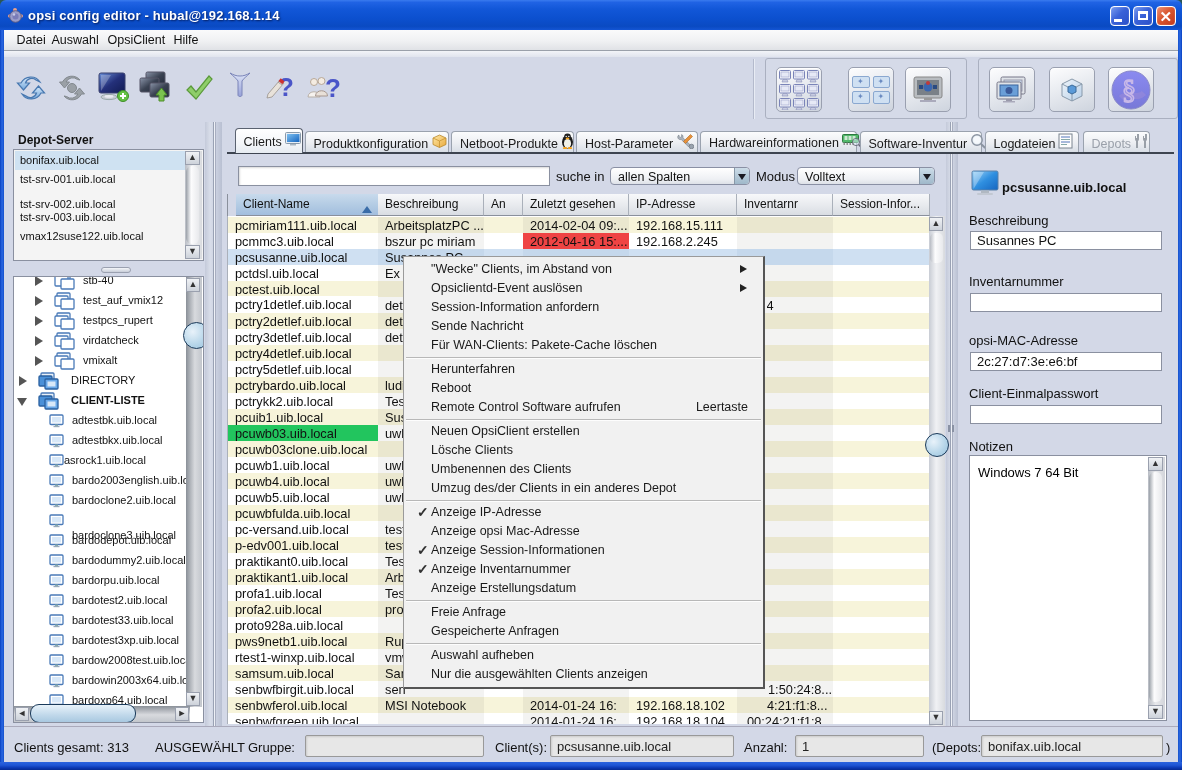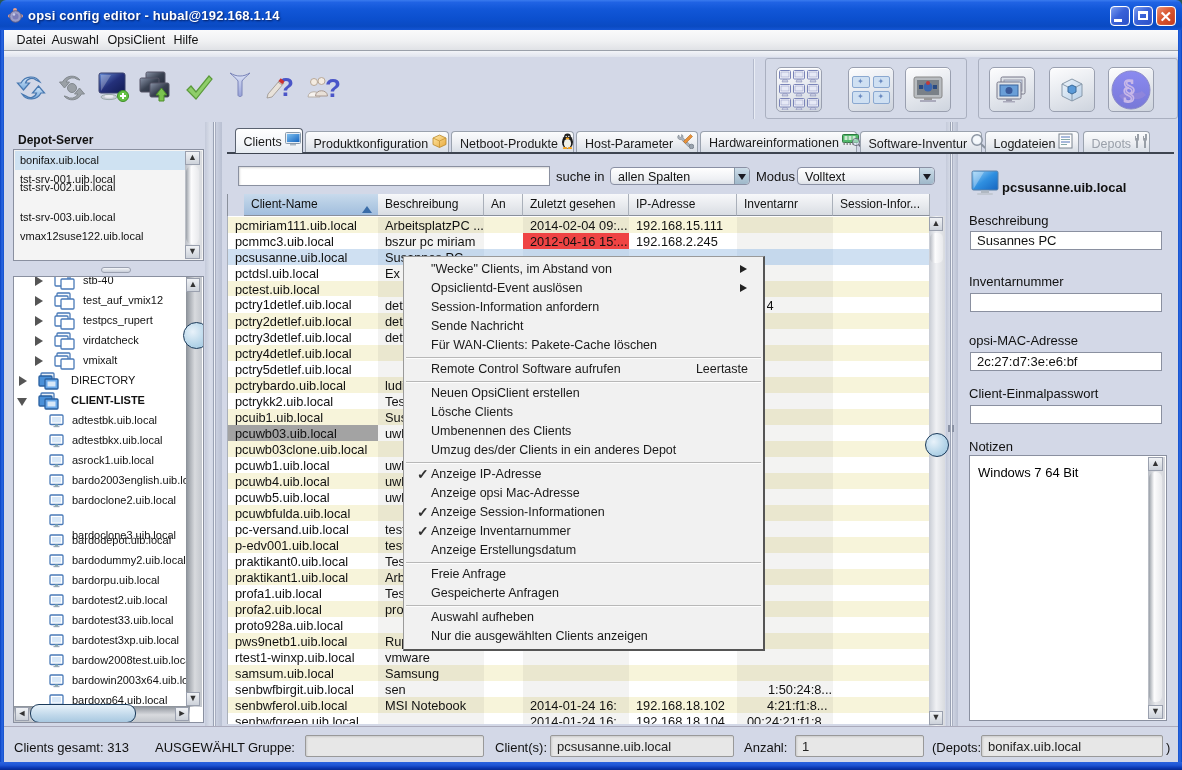--- a/index.html
+++ b/index.html
@@ -292,21 +292,21 @@
         <circle cx="20" cy="20" r="19" fill="url(#gp)" stroke="#8888c8"></circle>
         <path d="M10 28 C16 22 26 30 33 23" fill="none" stroke="#9a8ad8" stroke-width="6" opacity="0.6"></path>
         <text x="11" y="29" font-family="Liberation Serif" font-size="28" fill="none" stroke="#c8b8e8" stroke-width="1.6">§</text>
       </svg>
     </div>
 </div>
 <div class="abs" id="lbl-depot">Depot-Server</div>
 <div class="abs" id="depotlist">
 <div class="ditem dsel" style="top:1px">bonifax.uib.local</div>
 <div class="ditem" style="top:20px">tst-srv-001.uib.local</div>
-<div class="ditem" style="top:28px">tst-srv-002.uib.local</div>
+<div class="ditem" style="top:45px">tst-srv-002.uib.local</div>
 <div class="ditem" style="top:58px">tst-srv-003.uib.local</div>
 <div class="ditem" style="top:77px">vmax12suse122.uib.local</div>
 <div id="dlist-sb">
 <div class="sbtn" style="left:0;top:0;width:15px;height:14px">▲</div>
 <div class="sbtn" style="left:0;bottom:0;width:15px;height:14px">▼</div>
 <div style="position:absolute;left:1px;top:15px;width:13px;height:78px;background:linear-gradient(90deg,#9aa0a8,#fcfcfd 40%,#e8e9ec);border-radius:6px;"></div>
 </div>
   </div>
 <div class="abs" id="htsplit">
     <b></b>
@@ -395,21 +395,21 @@
         </svg></span>
       <span style="position:absolute;left:58px;top:3px">adtestbkx.uib.local</span>
     </div>
 <div class="trow" style="left:0;top:174px;">
       <span style="position:absolute;left:35px;top:3px"><svg width="16" height="14" viewBox="0 0 16 14" style="">
           <rect x="1" y="1" width="13" height="9.5" rx="1" fill="#fff" stroke="#4a7ab8" stroke-width="1.3"></rect>
           <rect x="3" y="3" width="9" height="5.5" fill="#d8e8f8"></rect>
           <rect x="6" y="10.5" width="3" height="1.5" fill="#8aa"></rect>
           <rect x="4.5" y="12" width="6" height="1.2" fill="#9ab"></rect>
         </svg></span>
-      <span style="position:absolute;left:58px;top:3px">asrock1.uib.local</span>
+      <span style="position:absolute;left:50px;top:3px">asrock1.uib.local</span>
     </div>
 <div class="trow" style="left:0;top:194px;">
       <span style="position:absolute;left:35px;top:3px"><svg width="16" height="14" viewBox="0 0 16 14" style="">
           <rect x="1" y="1" width="13" height="9.5" rx="1" fill="#fff" stroke="#4a7ab8" stroke-width="1.3"></rect>
           <rect x="3" y="3" width="9" height="5.5" fill="#d8e8f8"></rect>
           <rect x="6" y="10.5" width="3" height="1.5" fill="#8aa"></rect>
           <rect x="4.5" y="12" width="6" height="1.2" fill="#9ab"></rect>
         </svg></span>
       <span style="position:absolute;left:58px;top:3px">bardo2003english.uib.loca</span>
     </div>
@@ -599,21 +599,21 @@
         <path d="M3 1 L5 1 L5 6 C5 7 4.6 7.6 4 8 L4 15 L2 15 L2 8 C1.4 7.6 1 7 1 6 L1 3 L2 3 L2 5 L3 5 Z" fill="#9aa0a8"></path>
         <path d="M11 1 L13 1 L13 6 C13 7 12.6 7.6 12 8 L12 15 L10 15 L10 8 C9.4 7.6 9 7 9 6 L9 3 L10 3 L10 5 L11 5 Z" fill="#9aa0a8"></path>
       </svg></span></div>
 <div class="abs" id="tabline"></div>
 <div class="abs" id="searchfield"></div>
 <span class="abs lab" style="left:556px;top:169px">suche in</span>
 <div class="abs combo" style="left:610px;width:140px">allen Spalten<i></i></div>
 <span class="abs lab" style="left:756px;top:169px">Modus</span>
 <div class="abs combo" style="left:797px;width:138px">Volltext<i></i></div>
 <div class="abs" id="tablehead">
-<div class="hcell hsort" style="left:16px;width:150px">Client-Name</div>
+<div class="hcell hsort" style="left:8px;width:150px">Client-Name</div>
 <div class="hcell" style="left:150px;width:106px">Beschreibung</div>
 <div class="hcell" style="left:256px;width:39px">An</div>
 <div class="hcell" style="left:295px;width:106px">Zuletzt gesehen</div>
 <div class="hcell" style="left:401px;width:108px">IP-Adresse</div>
 <div class="hcell" style="left:509px;width:96px">Inventarnr</div>
 <div class="hcell" style="left:605px;width:97px">Session-Infor...</div>
 <span style="position:absolute;left:134px;top:7px;width:0;height:0;border:5px solid transparent;border-bottom:7px solid #3a6ca8"></span>
 </div>
 <div class="abs" id="tablebody">
 <div class="cell" style="left:0px;top:1px;width:150px;background:#f7f4da">pcmiriam111.uib.local</div>
@@ -701,21 +701,21 @@
 <div class="cell" style="left:401px;top:177px;width:108px;background:#ffffff"></div>
 <div class="cell" style="left:509px;top:177px;width:96px;background:#f3f3f2"></div>
 <div class="cell" style="left:605px;top:177px;width:97px;background:#ffffff"></div>
 <div class="cell" style="left:0px;top:193px;width:150px;background:#f7f4da">pcuib1.uib.local</div>
 <div class="cell" style="left:150px;top:193px;width:106px;background:#eae7cf">Susann</div>
 <div class="cell" style="left:256px;top:193px;width:39px;background:#f7f4da"></div>
 <div class="cell" style="left:295px;top:193px;width:106px;background:#eae7cf"></div>
 <div class="cell" style="left:401px;top:193px;width:108px;background:#f7f4da"></div>
 <div class="cell" style="left:509px;top:193px;width:96px;background:#eae7cf"></div>
 <div class="cell" style="left:605px;top:193px;width:97px;background:#f7f4da"></div>
-<div class="cell" style="left:0px;top:209px;width:150px;background:#a3a3a3">pcuwb03.uib.local</div>
+<div class="cell" style="left:0px;top:209px;width:150px;background:#22c55e">pcuwb03.uib.local</div>
 <div class="cell" style="left:150px;top:209px;width:106px;background:#f3f3f2">uwb</div>
 <div class="cell" style="left:256px;top:209px;width:39px;background:#ffffff"></div>
 <div class="cell" style="left:295px;top:209px;width:106px;background:#f3f3f2"></div>
 <div class="cell" style="left:401px;top:209px;width:108px;background:#ffffff"></div>
 <div class="cell" style="left:509px;top:209px;width:96px;background:#f3f3f2"></div>
 <div class="cell" style="left:605px;top:209px;width:97px;background:#ffffff"></div>
 <div class="cell" style="left:0px;top:225px;width:150px;background:#f7f4da">pcuwb03clone.uib.local</div>
 <div class="cell" style="left:150px;top:225px;width:106px;background:#eae7cf"></div>
 <div class="cell" style="left:256px;top:225px;width:39px;background:#f7f4da"></div>
 <div class="cell" style="left:295px;top:225px;width:106px;background:#eae7cf"></div>
@@ -895,20 +895,22 @@
 <div class="stfield" style="left:791px;width:129px">1</div>
 <div class="stfield" style="left:977px;width:182px">bonifax.uib.local</div>
 </div>
 <div class="abs" id="ctxmenu">
 <div class="mi"><span class="msub"></span>"Wecke" Clients, im Abstand von</div>
 <div class="mi"><span class="msub"></span>Opsiclientd-Event auslösen</div>
 <div class="mi">Session-Information anfordern</div>
 <div class="mi">Sende Nachricht</div>
 <div class="mi">Für WAN-Clients: Pakete-Cache löschen</div>
 <div class="msep"></div>
+<div class="mi">Herunterfahren</div>
+<div class="mi">Reboot</div>
 <div class="mi"><span class="mright">Leertaste</span>Remote Control Software aufrufen</div>
 <div class="msep"></div>
 <div class="mi">Neuen OpsiClient erstellen</div>
 <div class="mi">Lösche Clients</div>
 <div class="mi">Umbenennen des Clients</div>
 <div class="mi">Umzug des/der Clients in ein anderes Depot</div>
 <div class="msep"></div>
 <div class="mi"><span class="mchk">✓</span>Anzeige IP-Adresse</div>
 <div class="mi">Anzeige opsi Mac-Adresse</div>
 <div class="mi"><span class="mchk">✓</span>Anzeige Session-Informationen</div>

